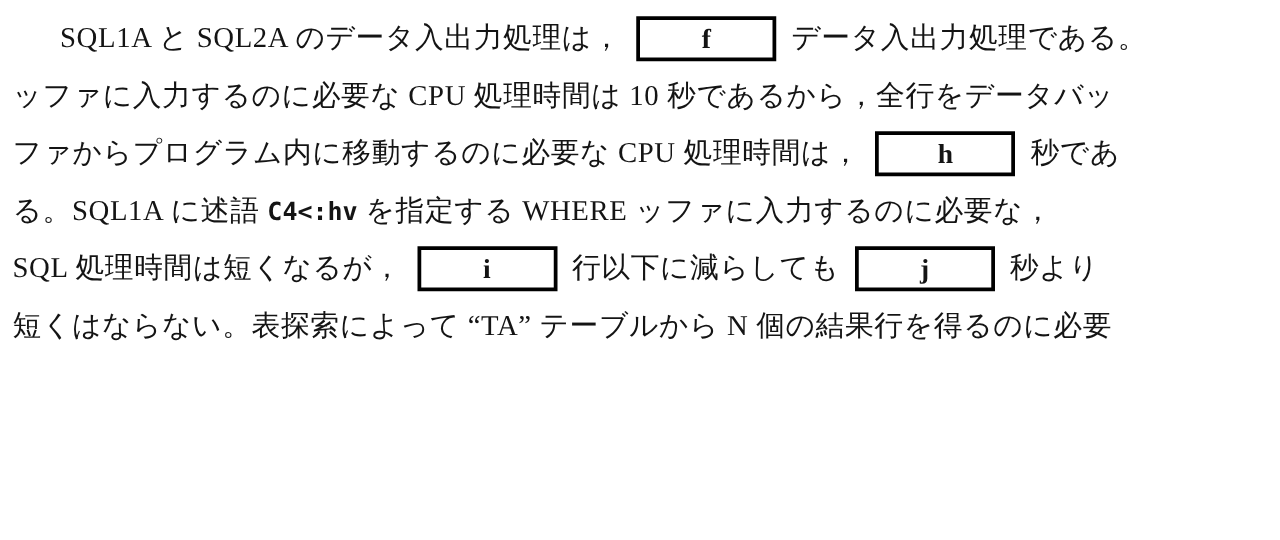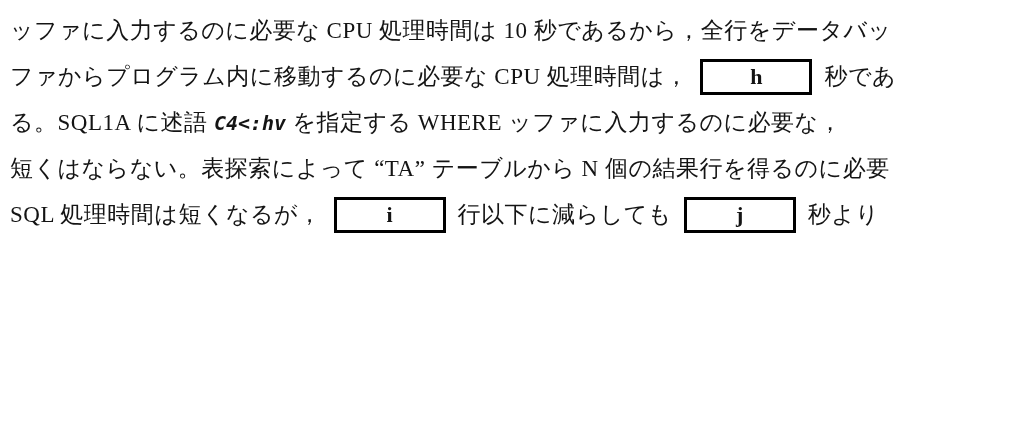--- a/index.html
+++ b/index.html
@@ -39,45 +39,47 @@
     font-size: 22px;
     vertical-align: middle;
     margin: 0 12px;
     background: #ffffff;
   }
   .code {
     font-family: "DejaVu Sans Mono", monospace;
     font-weight: bold;
     font-size: 20px;
     vertical-align: middle;
-    font-style: italic;
   }
 </style>
 </head>
 <body>
 
 <div class="doc">
 
 
 
+  <div class="line indent-para">
+    <span class="txt">SQL1A と SQL2A のデータ入出力処理は，</span><span class="blank-box">f</span><span class="txt">データ入出力処理である。</span>
+  </div>
 
 
   <div class="line">
     <span class="txt">ッファに入力するのに必要な CPU 処理時間は 10 秒であるから，全行をデータバッ</span>
   </div>
 
   <div class="line">
     <span class="txt">ファからプログラム内に移動するのに必要な CPU 処理時間は，</span><span class="blank-box">h</span><span class="txt">秒であ</span>
   </div>
 
   <div class="line">
     <span class="txt">る。SQL1A に述語 </span><span class="code">C4&lt;:hv</span><span class="txt"> を指定する WHERE ッファに入力するのに必要な，</span>
   </div>
 
   <div class="line">
-    <span class="txt">短くはならない。表探索によって “TA” テーブルから N 個の結果行を得るのに必要</span>
+    <span class="txt">SQL 処理時間は短くなるが，</span><span class="blank-box">i</span><span class="txt">行以下に減らしても</span><span class="blank-box">j</span><span class="txt">秒より</span>
   </div>
 
   <div class="line">
-    <span class="txt">SQL 処理時間は短くなるが，</span><span class="blank-box">i</span><span class="txt">行以下に減らしても</span><span class="blank-box">j</span><span class="txt">秒より</span>
+    <span class="txt">短くはならない。表探索によって “TA” テーブルから N 個の結果行を得るのに必要</span>
   </div>
 
 </div>
 
 </body></html>

